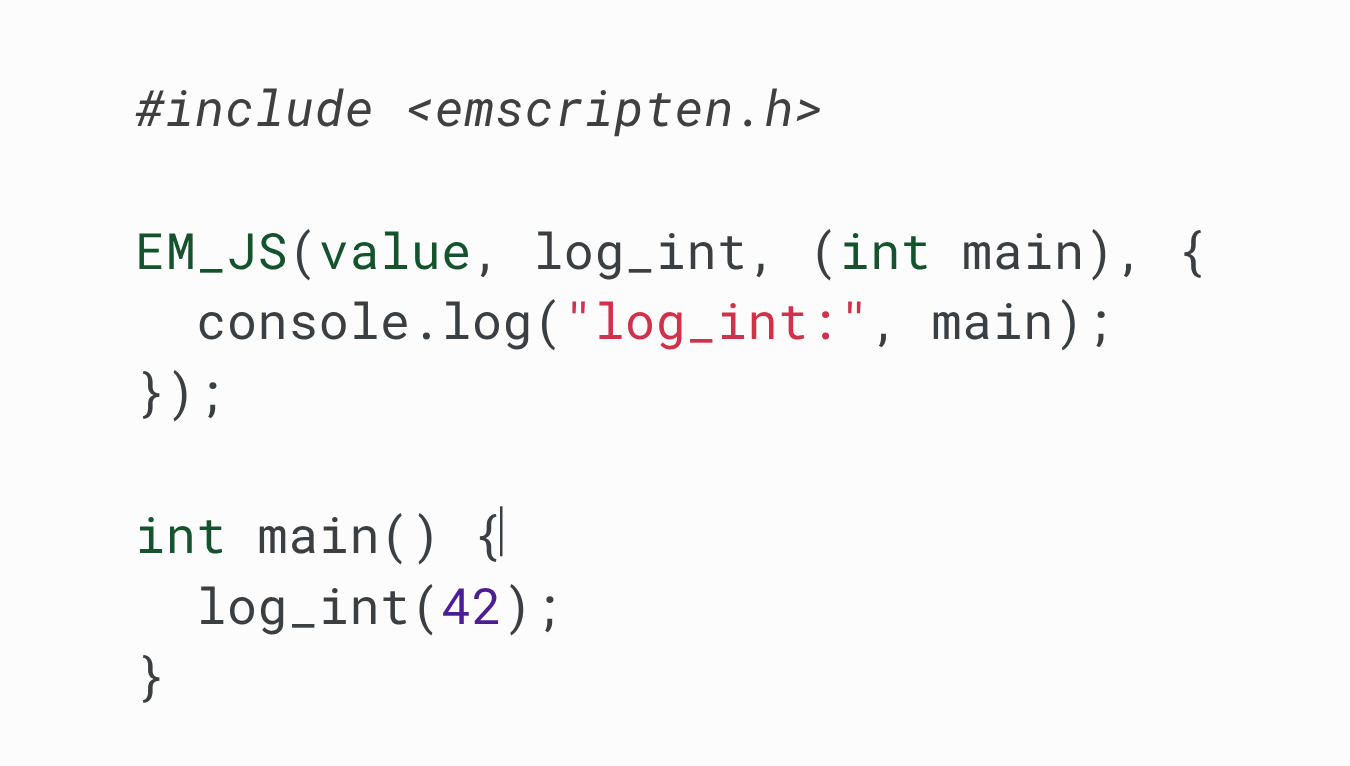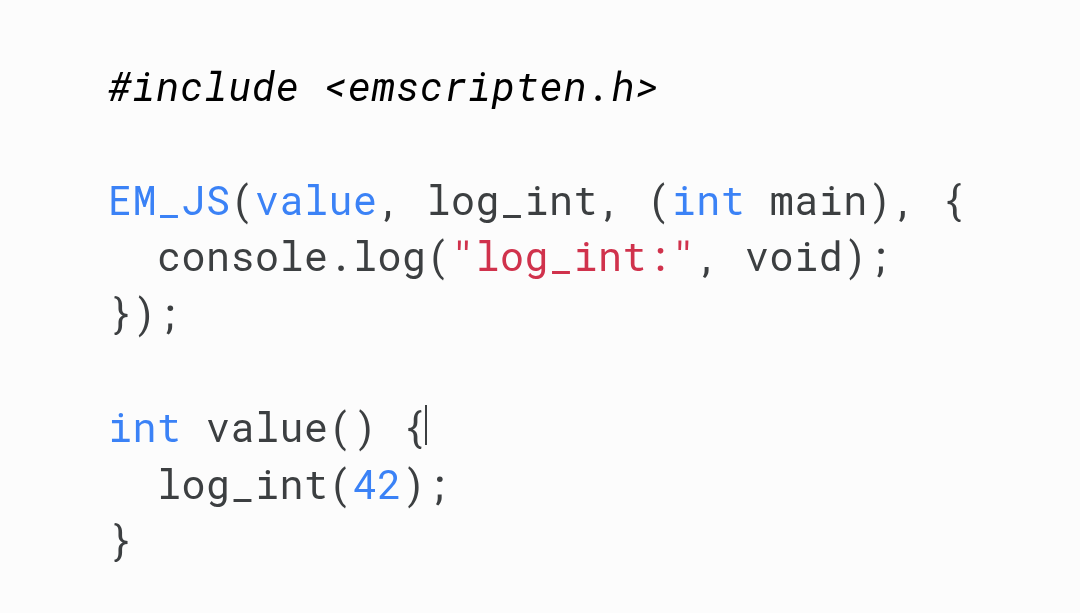--- a/index.html
+++ b/index.html
@@ -11,38 +11,38 @@
       font-size: 40px;
       line-height: 1.42;
       padding: 58px 0 0 108px;
       color: #3c3f41;
       letter-spacing: 0.5px;
     }
     pre {
       font-family: inherit;
       white-space: pre;
     }
-    .preproc   { color: #000000; font-style: italic; margin-top: 16px; }
-    .type      { color: #3b82f6; }
+    .preproc   { color: #404040; font-style: italic; margin-top: 16px; }
+    .type      { color: #14532d; }
     .string    { color: #d0324c; }
-    .number    { color: #3b82f6; }
+    .number    { color: #4c1d95; }
     .plain     { color: #3c3f41; }
     .caret {
       display: inline-block;
       width: 2px;
       height: 1em;
       background: #3c3f41;
       vertical-align: -3px;
       margin-left: -2px;
     }
   </style>
 </head>
 <body>
 
 <pre><span class="preproc">#include &lt;emscripten.h&gt;</span>
 
 <span class="type">EM_JS</span><span class="plain">(</span><span class="type">value</span><span class="plain">, log_int, (</span><span class="type">int</span><span class="plain"> main), {</span>
-<span class="plain">  console.log(</span><span class="string">"log_int:"</span><span class="plain">, void);</span>
+<span class="plain">  console.log(</span><span class="string">"log_int:"</span><span class="plain">, main);</span>
 <span class="plain">});</span>
 
-<span class="type">int</span><span class="plain"> value() {</span><span class="caret"></span>
+<span class="type">int</span><span class="plain"> main() {</span><span class="caret"></span>
 <span class="plain">  log_int(</span><span class="number">42</span><span class="plain">);</span>
 <span class="plain">}</span></pre>
 
 </body></html>

